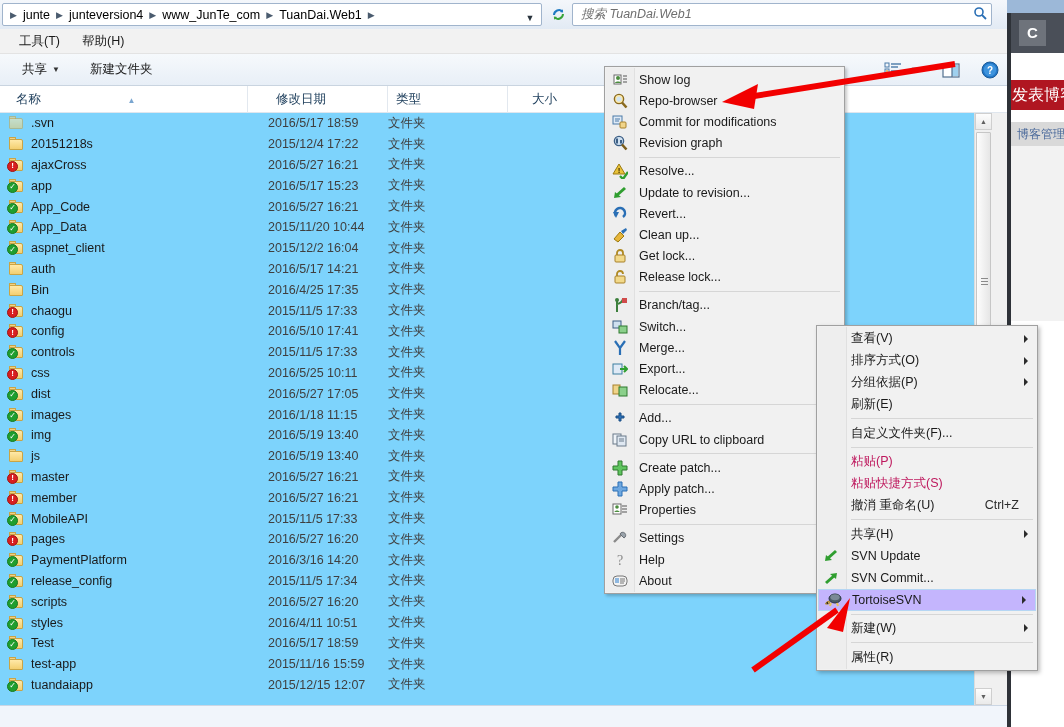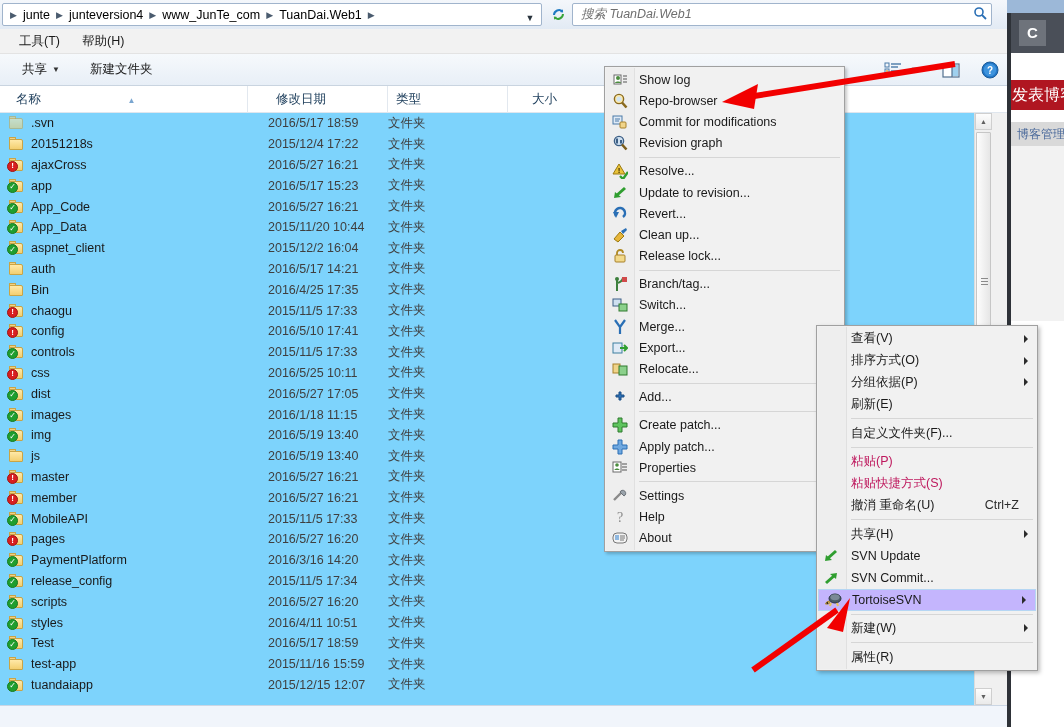--- a/index.html
+++ b/index.html
@@ -756,20 +756,27 @@
     </div>
     <div class="tm-item">
       <span class="tm-icon"><svg width="16" height="16">
           <path d="M2 12 L8 5 L12 9 L6 15 Z" fill="#e8b63a" stroke="#9a7a12"></path>
           <path d="M9 4 L14 1 L15 3 L11 7 Z" fill="#2a6fb5"></path>
         </svg></span>
       <span>Clean up...</span>
     </div>
     <div class="tm-item">
       <span class="tm-icon"><svg width="16" height="16">
+          <path d="M5 7 V5 a3 3 0 0 1 6 0 V7" fill="none" stroke="#b08a22" stroke-width="1.8"></path>
+          <rect x="3" y="7" width="10" height="7" rx="1" fill="#f2d98a" stroke="#a8812b"></rect>
+        </svg></span>
+      <span>Get lock...</span>
+    </div>
+    <div class="tm-item">
+      <span class="tm-icon"><svg width="16" height="16">
           <path d="M5 7 V5 a3 3 0 0 1 6 0" fill="none" stroke="#b08a22" stroke-width="1.8"></path>
           <rect x="3" y="7" width="10" height="7" rx="1" fill="#f2d98a" stroke="#a8812b"></rect>
         </svg></span>
       <span>Release lock...</span>
     </div>
     <div class="tm-sep"></div>
     <div class="tm-item">
       <span class="tm-icon"><svg width="16" height="16">
           <path d="M5 15 V4 M5 7 q5 -1 6 -5" fill="none" stroke="#3c7f3c" stroke-width="2"></path>
           <circle cx="5" cy="3" r="2" fill="#3c7f3c"></circle>
@@ -803,20 +810,29 @@
           <rect x="7" y="5" width="8" height="9" fill="#8bd08b" stroke="#2f7a2f"></rect>
         </svg></span>
       <span>Relocate...</span>
     </div>
     <div class="tm-sep"></div>
     <div class="tm-item">
       <span class="tm-icon"><svg width="16" height="16">
           <path d="M7 3 h2 v3 h3 v2 h-3 v3 h-2 v-3 h-3 v-2 h3 z" fill="#2a6fb5" stroke="#1b4f85"></path>
         </svg></span>
       <span>Add...</span>
+    </div>
+    <div class="tm-item">
+      <span class="tm-icon"><svg width="16" height="16">
+          <rect x="1" y="2" width="8" height="10" fill="#eef3f8" stroke="#6a7a8a"></rect>
+          <rect x="5" y="4" width="9" height="10" fill="#dfe8f2" stroke="#6a7a8a"></rect>
+          <line x1="7" y1="7" x2="12" y2="7" stroke="#6a7a8a"></line>
+          <line x1="7" y1="9" x2="12" y2="9" stroke="#6a7a8a"></line>
+        </svg></span>
+      <span>Copy URL to clipboard</span>
     </div>
     <div class="tm-sep"></div>
     <div class="tm-item">
       <span class="tm-icon"><svg width="16" height="16">
           <path d="M6 1 h4 v5 h5 v4 h-5 v5 h-4 v-5 h-5 v-4 h5 z" fill="#5fc45f" stroke="#2f7a2f"></path>
         </svg></span>
       <span>Create patch...</span>
     </div>
     <div class="tm-item">
       <span class="tm-icon"><svg width="16" height="16">

